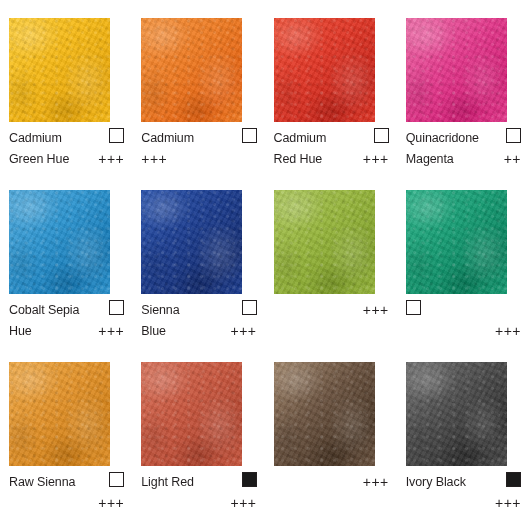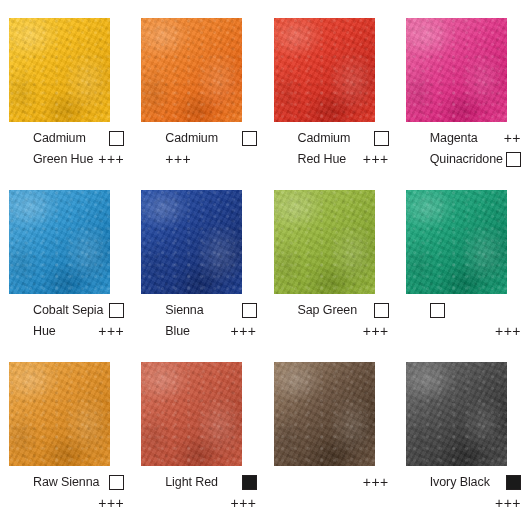--- a/index.html
+++ b/index.html
@@ -81,25 +81,23 @@
     right: 8px;
     top: 128px;
     height: 44px;
     font-size: 12.5px;
     line-height: 21px;
     color: #231f20;
   }
 
   .label-line {
     display: flex;
-    align-items: center;
     justify-content: space-between;
     height: 21px;
     white-space: nowrap;
-    margin-left: 24px;
   }
   .label-text {
     letter-spacing: -0.1px;
   }
   .opacity-box {
     width: 15px;
     height: 15px;
     box-sizing: border-box;
     border: 1.4px solid #231f20;
     background: #ffffff;
@@ -176,28 +174,28 @@
           </div>
         </div>
       </div>
       <div class="swatch-cell">
         <div class="swatch-chip" style="background: linear-gradient(135deg, rgb(236, 107, 166) 0%, rgb(227, 58, 140) 42%, rgb(210, 27, 116) 78%, rgb(227, 58, 140) 100%);">
           <div class="tex a"></div>
           <div class="tex b"></div>
           <div class="tex c"></div>
         </div>
         <div class="swatch-label">
+          <div class="label-line">
+            <span class="label-text">Quinacridone</span>
+            <span class="opacity-box"></span>
+          </div>
           <div class="label-line second">
             <span class="label-text">Magenta</span>
             <span class="perm-marks">++</span>
           </div>
-          <div class="label-line">
-            <span class="label-text">Quinacridone</span>
-            <span class="opacity-box"></span>
-          </div>
         </div>
       </div>
       <div class="swatch-cell">
         <div class="swatch-chip" style="background: linear-gradient(135deg, rgb(78, 168, 218) 0%, rgb(43, 147, 206) 42%, rgb(18, 119, 180) 78%, rgb(43, 147, 206) 100%);">
           <div class="tex a"></div>
           <div class="tex b"></div>
           <div class="tex c"></div>
         </div>
         <div class="swatch-label">
           <div class="label-line">
@@ -227,24 +225,20 @@
           </div>
         </div>
       </div>
       <div class="swatch-cell">
         <div class="swatch-chip" style="background: linear-gradient(135deg, rgb(169, 196, 87) 0%, rgb(150, 181, 60) 42%, rgb(127, 159, 40) 78%, rgb(150, 181, 60) 100%);">
           <div class="tex a"></div>
           <div class="tex b"></div>
           <div class="tex c"></div>
         </div>
         <div class="swatch-label">
-          <div class="label-line">
-            <span class="label-text">Sap Green</span>
-            <span class="opacity-box"></span>
-          </div>
           <div class="label-line second marks-right">
             <span class="perm-marks">+++</span>
           </div>
         </div>
       </div>
       <div class="swatch-cell">
         <div class="swatch-chip" style="background: linear-gradient(135deg, rgb(43, 177, 136) 0%, rgb(22, 156, 115) 42%, rgb(6, 128, 92) 78%, rgb(22, 156, 115) 100%);">
           <div class="tex a"></div>
           <div class="tex b"></div>
           <div class="tex c"></div>

